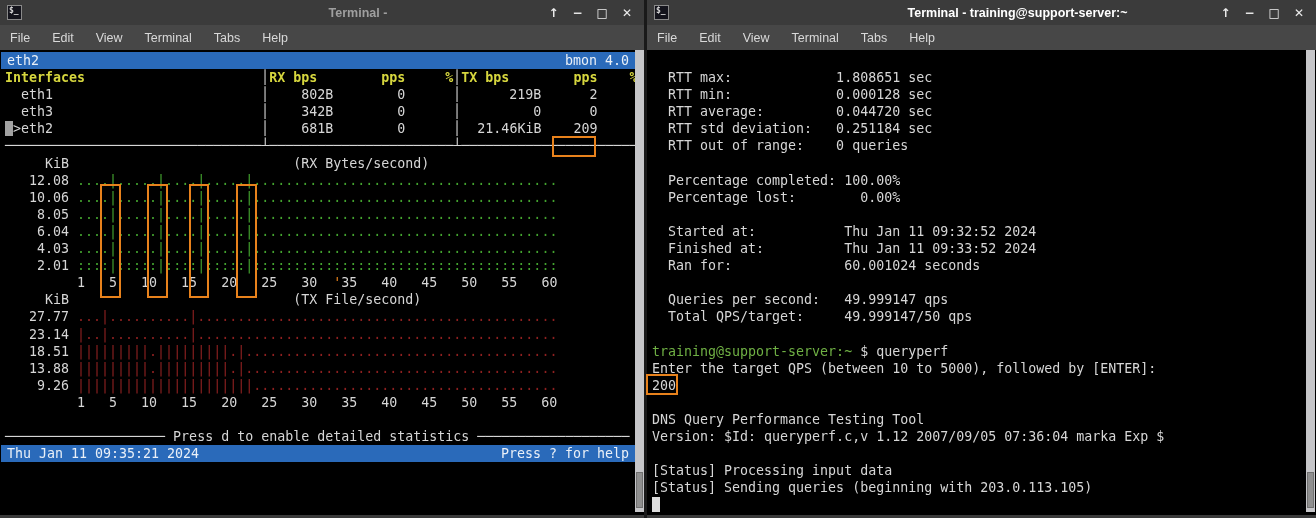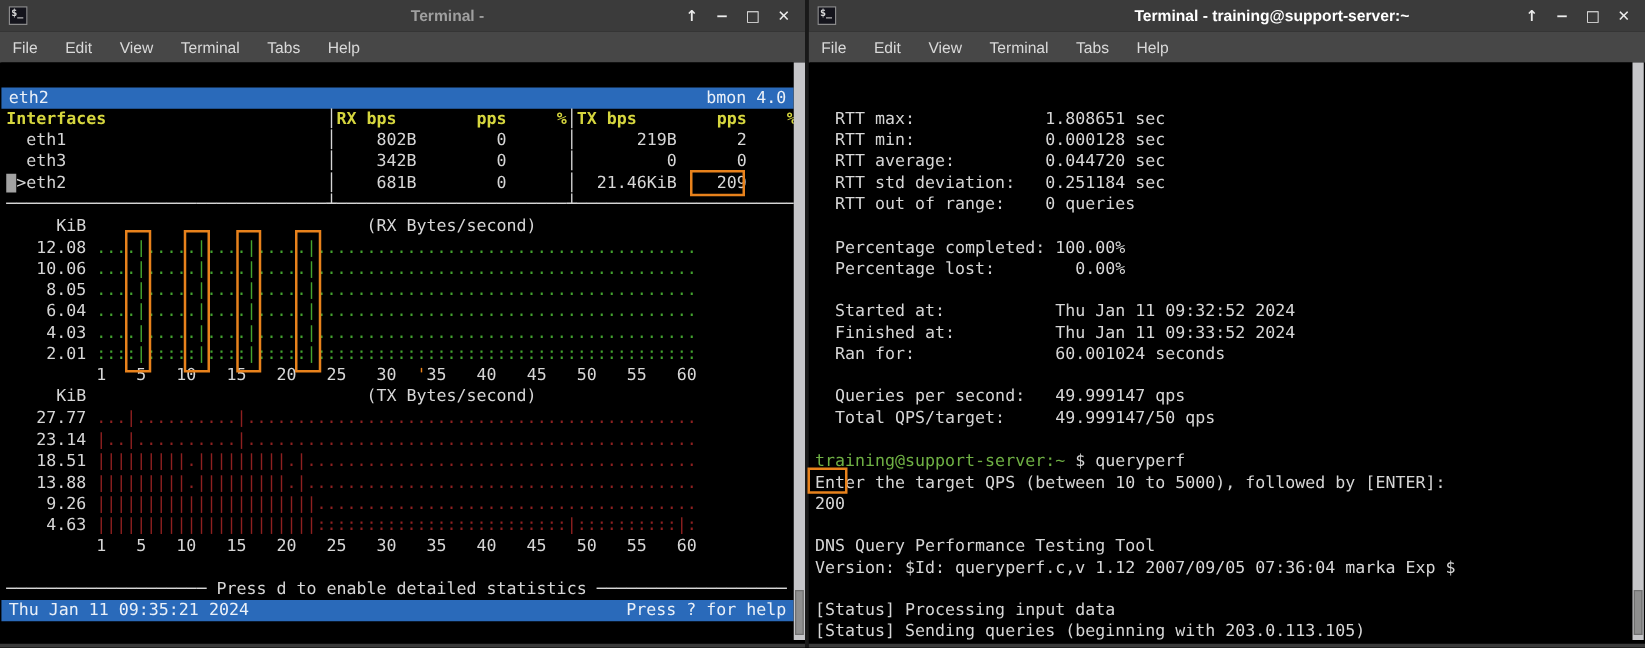--- a/index.html
+++ b/index.html
@@ -14,21 +14,21 @@
   .win-left .title{color:#9f9f9f;}
   .win-right .title{color:#ffffff;}
   .appicon{margin-left:7px;width:15px;height:15px;background:#14141c;border:1px solid #8a8a8a;
            color:#d8d8d8;font:bold 8px/10px "DejaVu Sans Mono",monospace;padding-left:1px;box-sizing:border-box;}
   .winbtns{margin-left:auto;margin-right:12px;display:flex;gap:14px;color:#ececec;
            font:bold 12px "DejaVu Sans",sans-serif;}
   .winbtns span{cursor:default;}
   .menubar{height:25px;background:#474747;display:flex;align-items:center;gap:22px;
            padding-left:10px;font-size:12.5px;color:#d9d9d9;}
   .screen{position:absolute;top:50px;left:1px;right:0;bottom:3px;background:#000;
-          overflow:hidden;padding-top:20px;box-sizing:border-box;}
+          overflow:hidden;padding-top:2px;box-sizing:border-box;}
   .win-left .screen{right:9px;}
   .win-right .screen{right:10px;}
   .scrollbar{position:absolute;top:50px;bottom:3px;width:9px;right:0;background:#c6c6c9;}
   .win-right .scrollbar{right:1px;}
   .sb-thumb{position:absolute;bottom:4px;left:1px;right:1px;height:34px;background:#8f8f8f;border:1px solid #707070;}
   .tline{white-space:pre;font:13.3px/17.1px "DejaVu Sans Mono",monospace;height:17.1px;
          color:#d6d6d6;padding-left:4px;}
   .bmon-bar{height:17.1px;background:var(--blue);color:#eaf0f8;display:flex;
             justify-content:space-between;padding:0 6px;
             font:13.3px/17.1px "DejaVu Sans Mono",monospace;}
@@ -76,27 +76,26 @@
         <div class="tline"><span class="c-sel"> </span><span class="c-w">&gt;eth2                          </span><span class="c-w">│</span><span class="c-w">    681B        0      </span><span class="c-w">│</span><span class="c-w">  21.46KiB    209     </span></div>
         <div class="tline"><span class="c-w">────────────────────────────────┴───────────────────────┴──────────────────────</span></div>
         <div class="tline"><span class="c-w">     KiB                            (RX Bytes/second)</span></div>
         <div class="tline"><span class="c-w">   12.08 </span><span class="c-g">....|.....|....|.....|......................................</span></div>
         <div class="tline"><span class="c-w">   10.06 </span><span class="c-g">....|.....|....|.....|......................................</span></div>
         <div class="tline"><span class="c-w">    8.05 </span><span class="c-g">....|.....|....|.....|......................................</span></div>
         <div class="tline"><span class="c-w">    6.04 </span><span class="c-g">....|.....|....|.....|......................................</span></div>
         <div class="tline"><span class="c-w">    4.03 </span><span class="c-g">....|.....|....|.....|......................................</span></div>
         <div class="tline"><span class="c-w">    2.01 </span><span class="c-g">::::|:::::|::::|:::::|::::::::::::::::::::::::::::::::::::::</span></div>
         <div class="tline"><span class="c-w">         1   5   10   15   20   25   30  </span><span class="c-o">'</span><span class="c-w">35   40   45   50   55   60</span></div>
-        <div class="tline"><span class="c-w">     KiB                            (TX Bytes/second)</span></div>
+        <div class="tline"><span class="c-w">     KiB                            (TX File/second)</span></div>
         <div class="tline"><span class="c-w">   27.77 </span><span class="c-r">...|..........|.............................................</span></div>
         <div class="tline"><span class="c-w">   23.14 </span><span class="c-r">|..|..........|.............................................</span></div>
         <div class="tline"><span class="c-w">   18.51 </span><span class="c-r">|||||||||.|||||||||.|.......................................</span></div>
         <div class="tline"><span class="c-w">   13.88 </span><span class="c-r">|||||||||.|||||||||.|.......................................</span></div>
         <div class="tline"><span class="c-w">    9.26 </span><span class="c-r">||||||||||||||||||||||......................................</span></div>
-        <div class="tline"><span class="c-w">    4.63 </span><span class="c-r">||||||||||||||||||||||:::::::::::::::::::::::::|::::::::::|:</span></div>
         <div class="tline"><span class="c-w">         1   5   10   15   20   25   30   35   40   45   50   55   60</span></div>
         <div class="tline"><span class="c-w"></span></div>
         <div class="tline"><span class="c-w">──────────────────── Press d to enable detailed statistics ───────────────────</span></div>
       </div>
     <div class="bmon-bar">
       <span>Thu Jan 11 09:35:21 2024</span>
       <span>Press ? for help</span>
     </div>
   </div>
   <div class="scrollbar">

